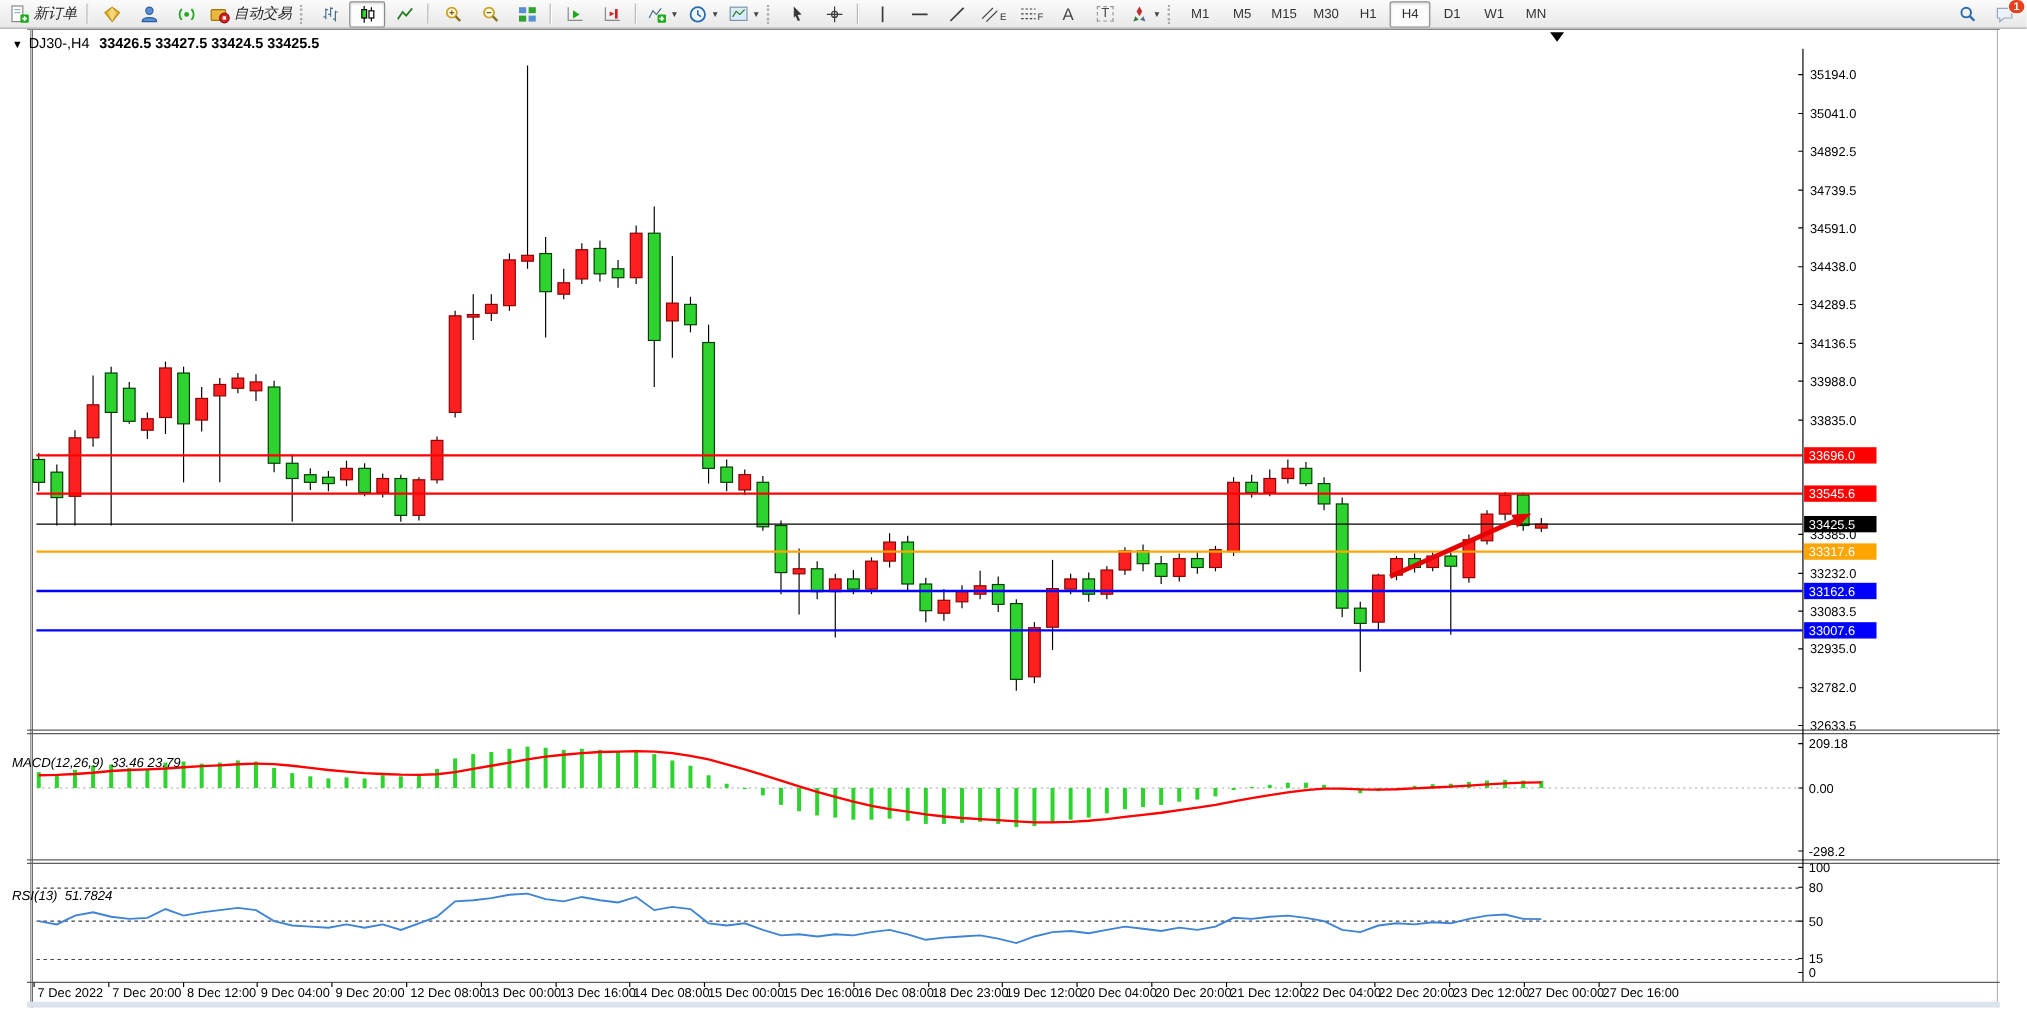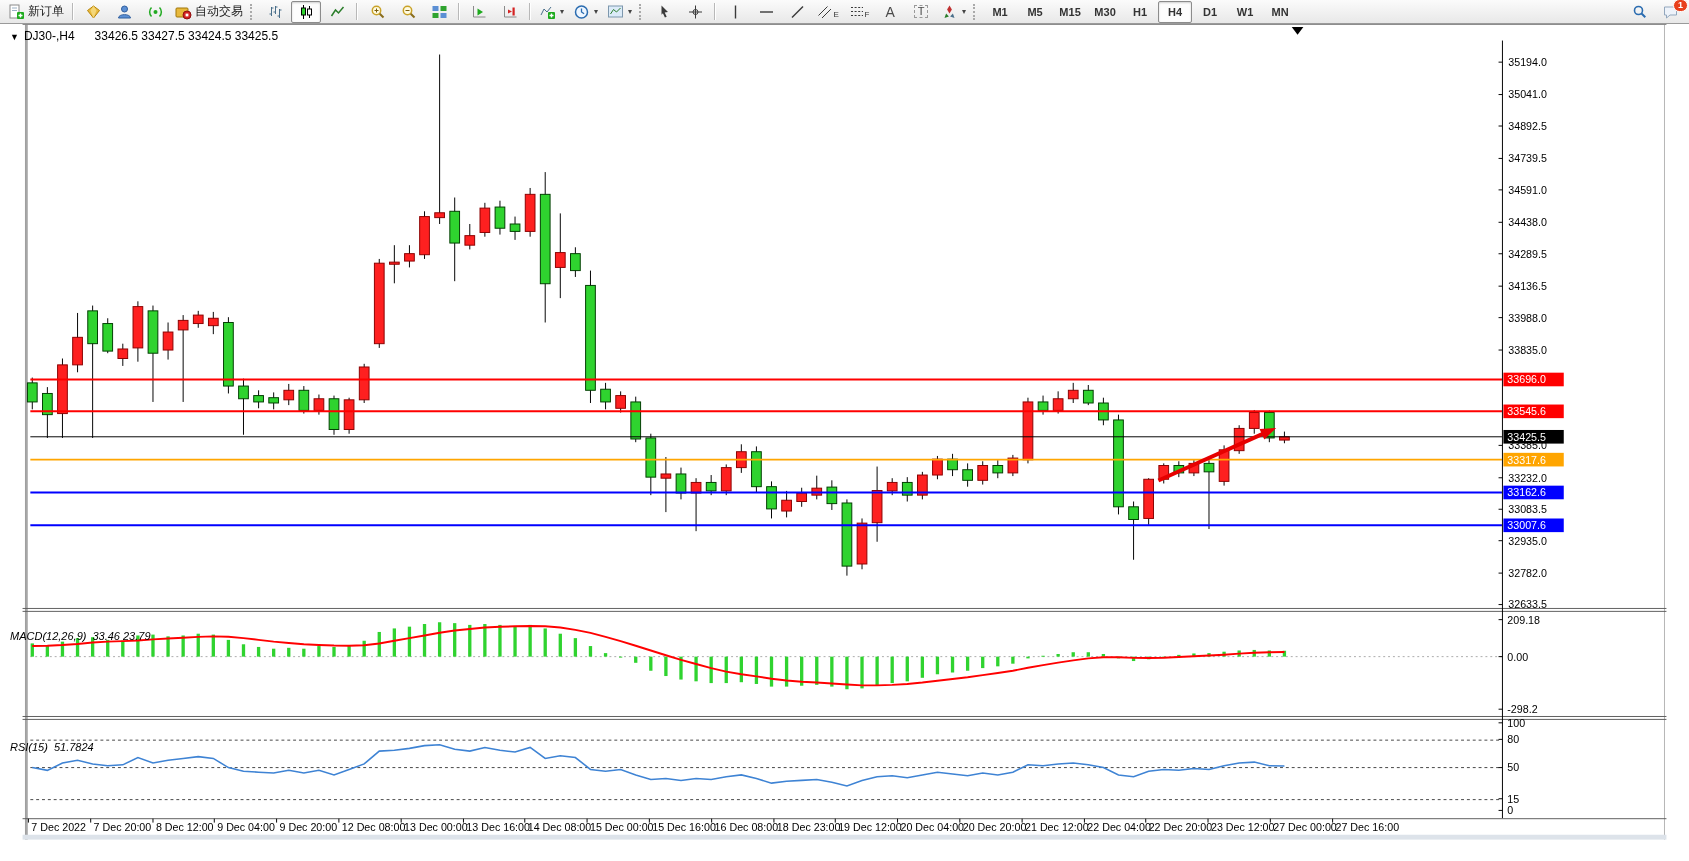--- a/index.html
+++ b/index.html
@@ -3,37 +3,37 @@
 <meta charset="utf-8">
 <style>
   html,body{margin:0;padding:0;width:1689px;height:861px;overflow:hidden;background:#fff;
     font-family:"Liberation Sans","DejaVu Sans",sans-serif;-webkit-font-smoothing:antialiased;}
   
   .toolbar{height:23px;background:linear-gradient(#fbfbfb,#e8e8e8);border-bottom:1px solid #9a9a9a;
     display:flex;align-items:center;padding:0 4px;gap:1px;font-size:12px;color:#222;}
   .tbtn{height:20px;min-width:22px;display:flex;align-items:center;justify-content:center;gap:3px;
     padding:0 3px;border:1px solid transparent;border-radius:2px;cursor:default;}
   .tbtn.pressed{background:#fdfdfd;border:1px solid #8c8c8c;box-shadow:inset 0 1px 2px rgba(0,0,0,.18);}
-  .tbtn .lbl{font-size:12px;white-space:nowrap;}
+  .tbtn .lbl{font-size:12px;white-space:nowrap;font-style:italic;}
   .tsep{width:1px;height:17px;background:#b8b8b8;border-right:1px solid #fff;margin:0 3px;}
   .tgrip{width:3px;height:16px;border-left:2px dotted #aaa;margin:0 4px 0 2px;}
-  .tf{font-size:11px;font-weight:bold;color:#333;min-width:26px;justify-content:center;}
+  .tf{font-size:11px;font-weight:normal;color:#333;min-width:26px;justify-content:center;}
   .caret{font-size:8px;color:#444;margin-left:1px;}
   .ticon{width:17px;height:16px;display:block;}
   .glyph{font-size:13px;line-height:1;}
   .spacer{flex:1;}
   .badge{position:absolute;right:-4px;top:-3px;background:#e8401c;color:#fff;border-radius:7px;
     font-size:9px;font-weight:bold;padding:0 4px;line-height:11px;border:1px solid #fff;}
   .chatwrap{position:relative;}
   
   .chartwin{position:relative;width:1689px;height:838px;background:#fff;}
   #plot{position:absolute;left:0;top:0;}
   .overlay{position:absolute;font-size:12px;color:#000;white-space:nowrap;z-index:5;}
   .overlay .tri{font-size:9px;color:#000;margin-right:5px;}
-  .overlay b{font-weight:normal;margin-left:20px;text-align:right;}
+  .overlay b{font-weight:bold;margin-left:8px;text-align:right;}
   .panel-label{position:absolute;font-size:11px;color:#000;z-index:5;white-space:nowrap;}
   .panel-label span{margin-right:6px;font-style:italic;}
   svg text{font-family:"Liberation Sans","DejaVu Sans",sans-serif;}
 </style>
 </head>
 <body>
 
 <div class="toolbar">
   <div class="tbtn">
     <svg class="ticon" viewBox="0 0 17 16">
@@ -650,15 +650,15 @@
       <rect x="8" y="40" width="1512" height="580" fill="transparent"></rect>
     </svg>
 
   <div class="overlay" style="left:10px;top:5px">
     <span class="tri">▼</span><span>DJ30-,H4</span><b>33426.5 33427.5 33424.5 33425.5</b>
   </div>
   <div class="panel-label" style="left:10px;top:606px">
     <span>MACD(12,26,9)</span><span>33.46 23.79</span>
   </div>
   <div class="panel-label" style="left:10px;top:717px">
-    <span>RSI(15)</span><span>51.7824</span>
+    <span>RSI(13)</span><span>51.7824</span>
   </div>
 </div>
 
 </body></html>

